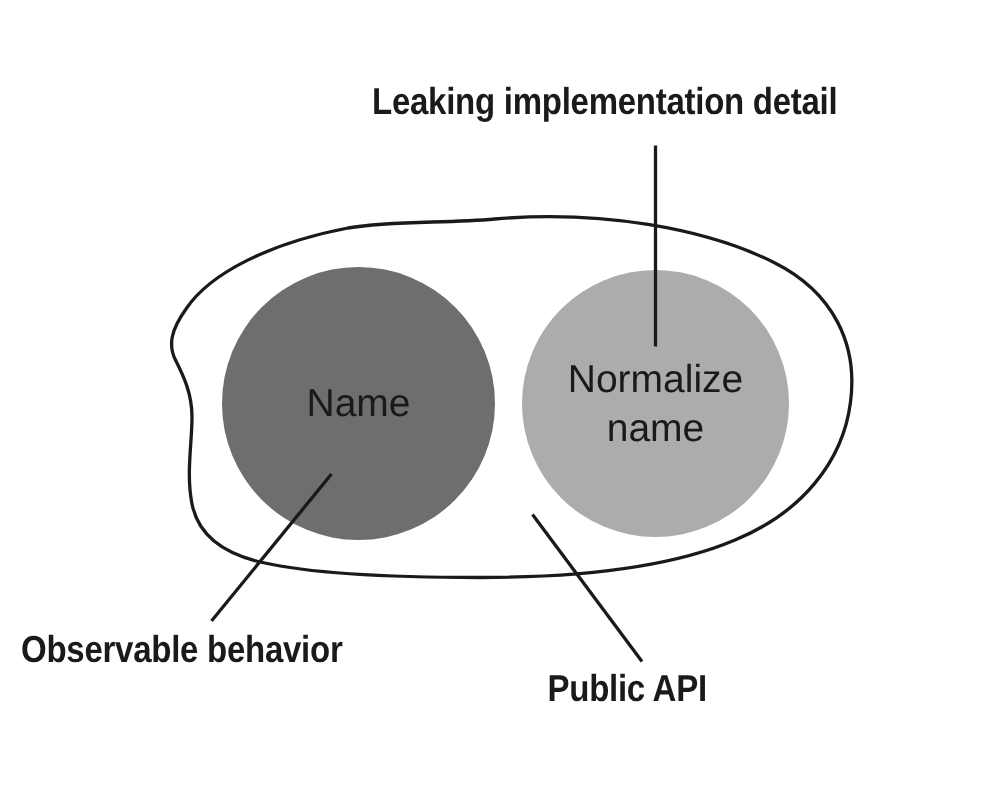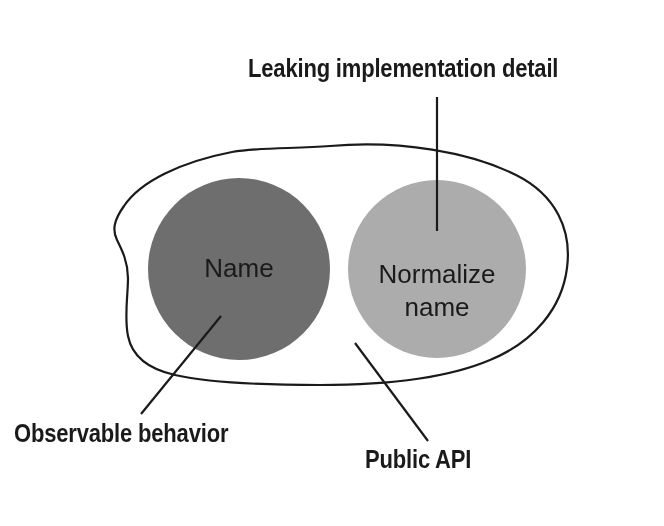--- a/index.html
+++ b/index.html
@@ -67,21 +67,20 @@
   }
   #text-name {
     left: 149px;
     top: 252px;
     width: 180px;
   }
   #text-normalize-name {
     left: 347px;
     top: 236px;
     width: 180px;
-    margin-top: 22px;
   }
 </style>
 </head>
 <body>
 
 <div id="canvas">
 
   <svg id="figure" viewBox="0 0 664 526" xmlns="http://www.w3.org/2000/svg">
 
     <path d="M 330 146

